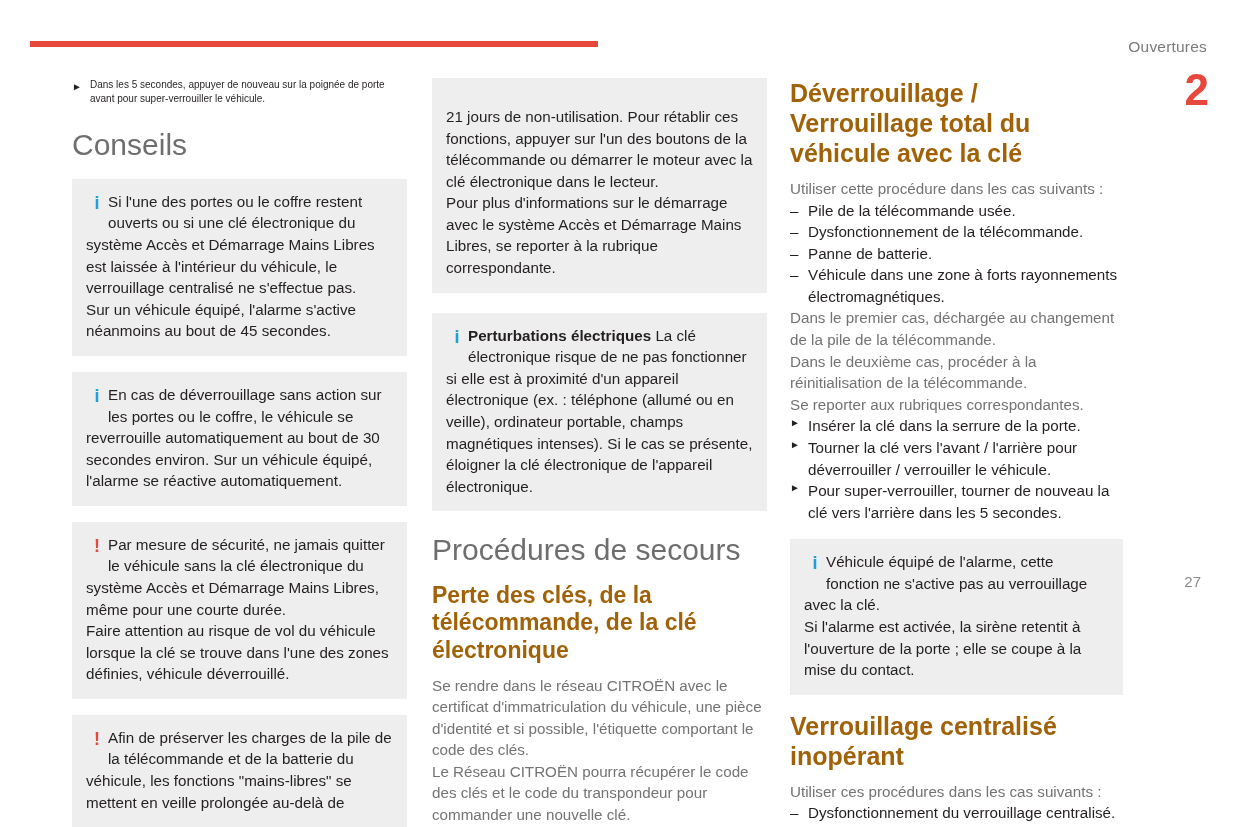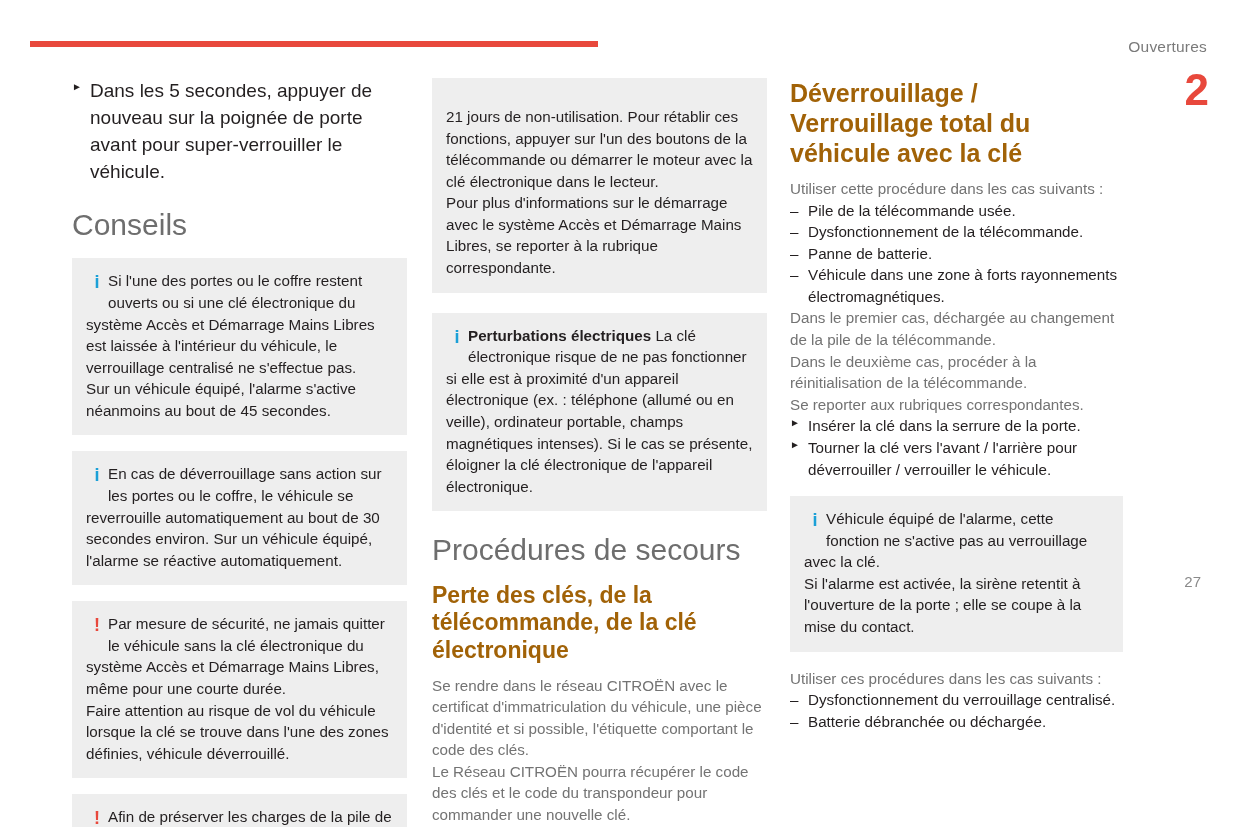--- a/index.html
+++ b/index.html
@@ -129,21 +129,21 @@
   ul.arrowlist li::before {
     content: "\25BA";
     position: absolute;
     left: 0;
     top: 1px;
     font-size: 10px;
   }
   .arrow-para {
     position: relative;
     padding-left: 18px;
-    font-size: 19px;
+    font-size: 10px;
     line-height: 1.42;
   }
   .arrow-para::before {
     content: "\25BA";
     position: absolute;
     left: 0;
     top: 2px;
     font-size: 10px;
   }
   .page-number {
@@ -217,28 +217,30 @@
       <li>Dysfonctionnement de la télécommande.</li>
       <li>Panne de batterie.</li>
       <li>Véhicule dans une zone à forts rayonnements électromagnétiques.</li>
     </ul>
     <p class="body-text">Dans le premier cas, déchargée au changement de la pile de la télécommande.</p>
     <p class="body-text">Dans le deuxième cas, procéder à la réinitialisation de la télécommande.</p>
     <p class="body-text">Se reporter aux rubriques correspondantes.</p>
     <ul class="arrowlist">
       <li>Insérer la clé dans la serrure de la porte.</li>
       <li>Tourner la clé vers l'avant / l'arrière pour déverrouiller / verrouiller le véhicule.</li>
+      <li>Pour super-verrouiller, tourner de nouveau la clé vers l'arrière dans les 5 secondes.</li>
     </ul>
 
     <div class="box">
       <span class="glyph info">i</span>
       <span class="btxt" style="white-space: pre-line;">Véhicule équipé de l'alarme, cette fonction ne s'active pas au verrouillage avec la clé.
 Si l'alarme est activée, la sirène retentit à l'ouverture de la porte ; elle se coupe à la mise du contact.</span>
     </div>
 
+    <h3 class="sub" style="font-size:25px;">Verrouillage centralisé inopérant</h3>
     <p class="body-text">Utiliser ces procédures dans les cas suivants :</p>
     <ul class="dashlist">
       <li>Dysfonctionnement du verrouillage centralisé.</li>
       <li>Batterie débranchée ou déchargée.</li>
     </ul>
   </div>
 
   <div class="page-number">27</div>
 </div>
 

